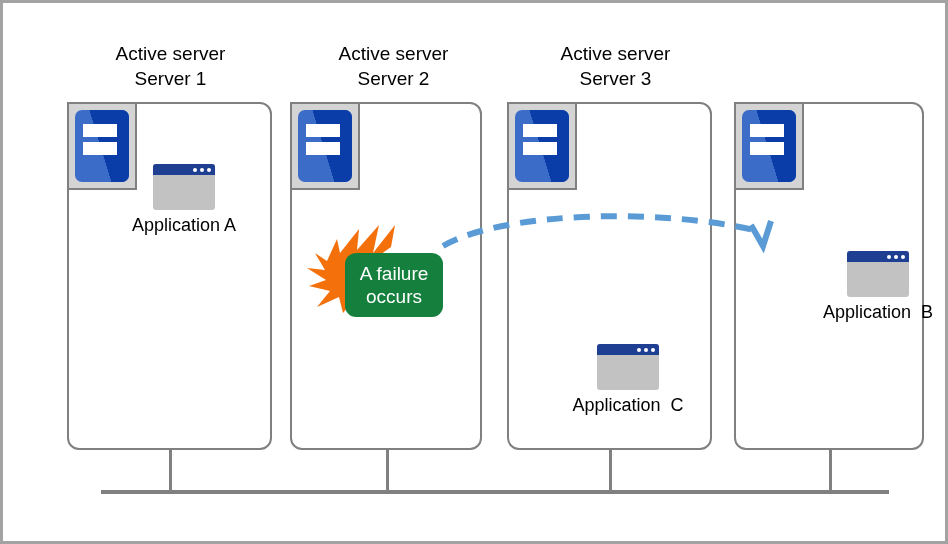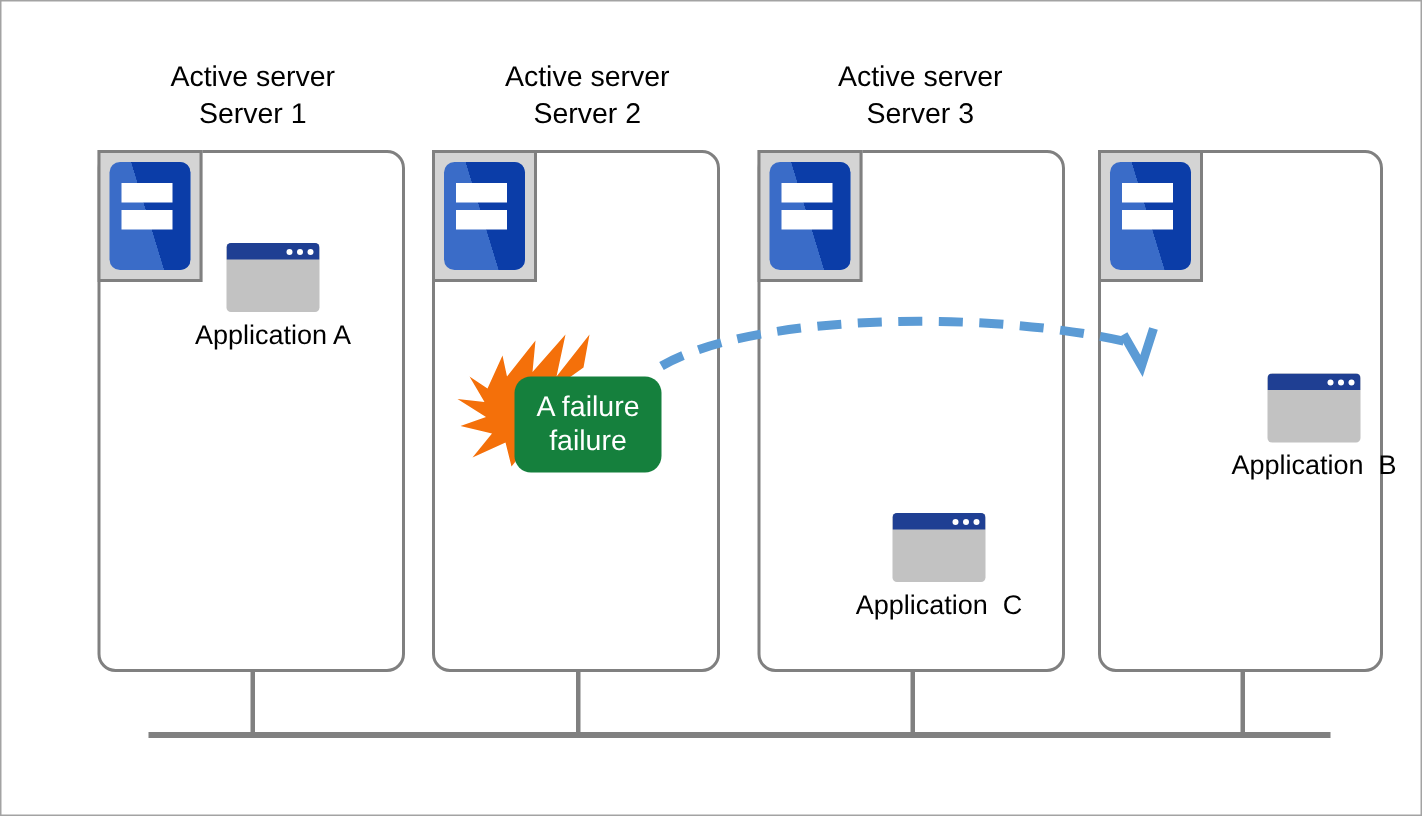--- a/index.html
+++ b/index.html
@@ -8,21 +8,21 @@
     background: #ffffff;
   }
   body {
     font-family: "Liberation Sans", sans-serif;
   }
   #canvas {
     position: relative;
     width: 948px;
     height: 544px;
     background: #ffffff;
-    border: 1px solid #a3a3a3;
+    border: 3px solid #a3a3a3;
     box-sizing: border-box;
     overflow: hidden;
   }
 
   
   .col-title {
     position: absolute;
     text-align: center;
     font-size: 19px;
     line-height: 25px;
@@ -239,21 +239,21 @@
   </div>
 
   <div class="failure-wrap" style="left:296px; top:220px; width:150px; height:100px;">
     <svg class="burst" viewBox="0 0 110 95">
       <path d="M96,2 L74,30 L80,2 L58,27 L60,6 L41,30 L38,16 L28,38 L16,30
                L26,47 L8,45 L27,57 L10,63 L31,68 L18,84 L40,74 L44,90 L56,75
                L55,40 L78,34 L92,24 Z" fill="#f4700a"></path>
     </svg>
     <div class="failure-badge">
       <span>A failure</span>
-      <span>failure</span>
+      <span>occurs</span>
     </div>
   </div>
 
   <svg class="failover-svg" viewBox="0 0 948 544">
     <path d="M440,243 C500,208 660,205 755,228" fill="none" stroke="#5b9bd5" stroke-width="6" stroke-linecap="butt" stroke-dasharray="16,11"></path>
     <path d="M748,222 L760,243 L768,218" fill="none" stroke="#5b9bd5" stroke-width="6" stroke-linecap="butt" stroke-linejoin="miter"></path>
   </svg>
 
   <div class="drop" style="left:166px; top:447px; height:42px;"></div>
   <div class="drop" style="left:383px; top:447px; height:42px;"></div>

